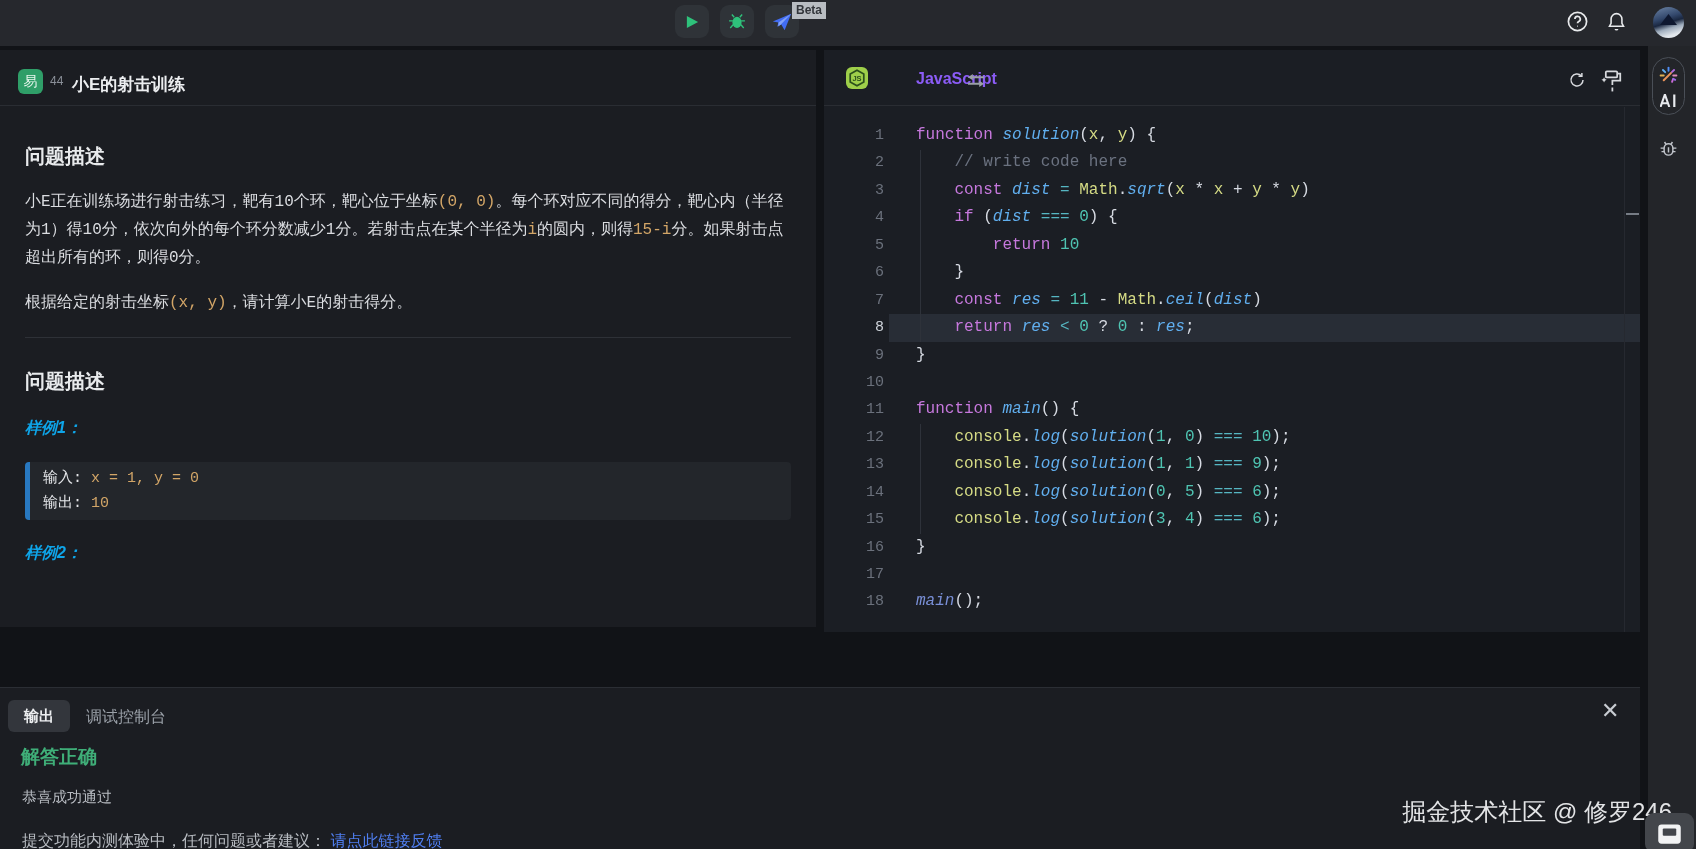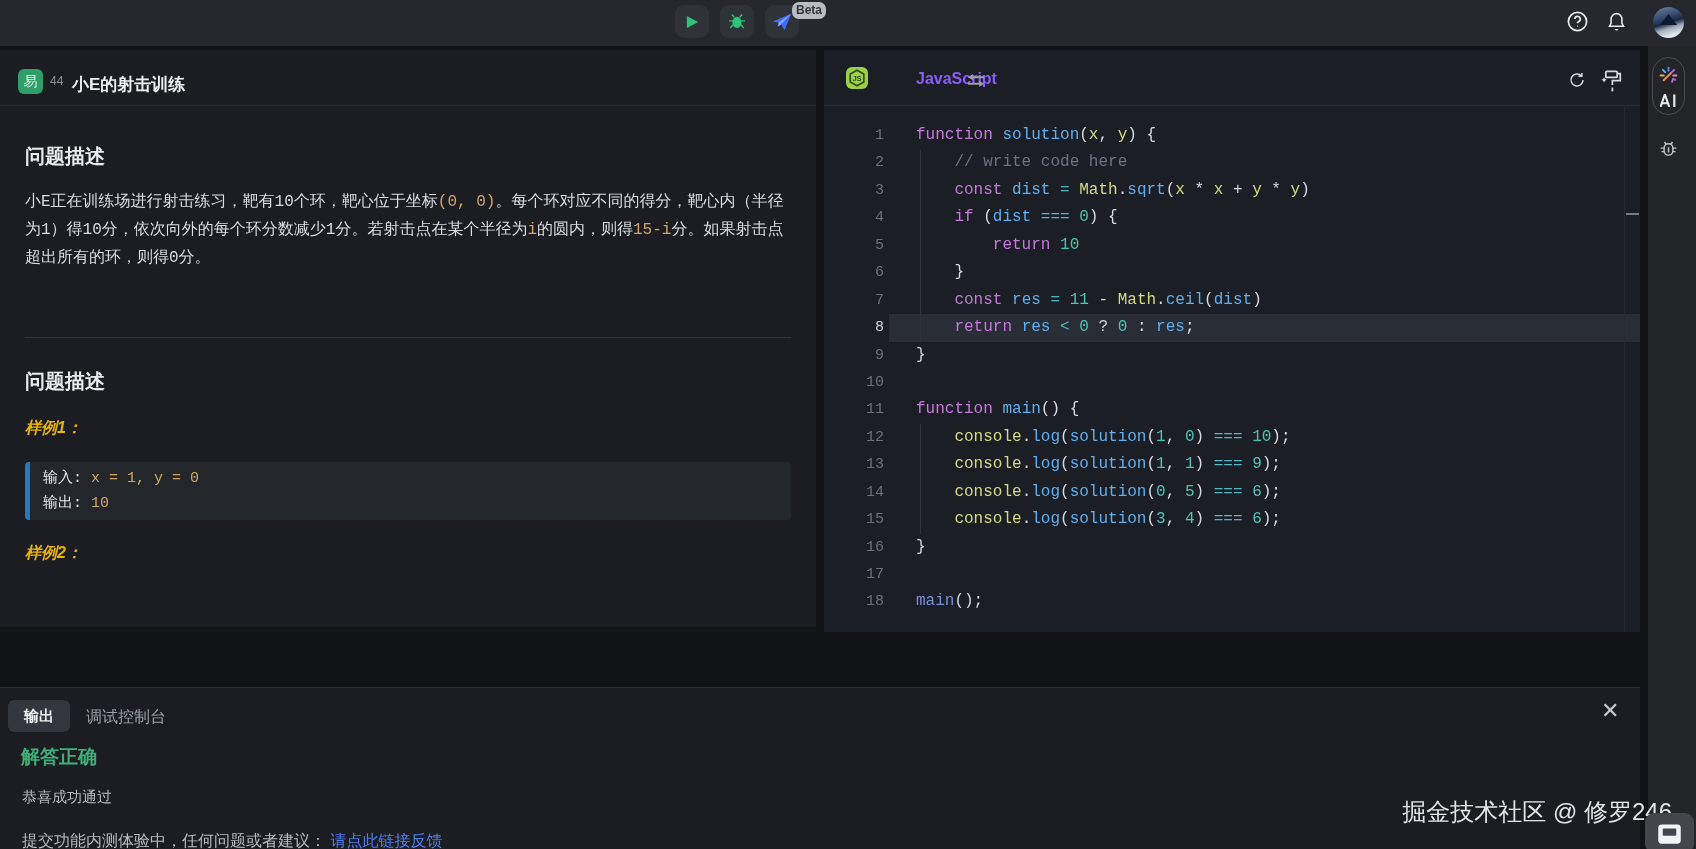--- a/index.html
+++ b/index.html
@@ -4,53 +4,53 @@
 <style>
   * { margin:0; padding:0; box-sizing:border-box; }
   html,body { width:1696px; height:849px; background:#111317; overflow:hidden;
     font-family:"Liberation Sans", sans-serif; }
   .abs { position:absolute; }
   
   #navbar { left:0; top:0; width:1696px; height:46px; background:#26282d; }
   .navbtn { position:absolute; top:5px; width:34px; height:33px; background:#2f3338; border-radius:9px; }
   .navbtn svg { position:absolute; left:50%; top:50%; transform:translate(-50%,-50%); }
   #beta { position:absolute; left:792px; top:2px; height:17px; padding:0 4px; background:#b9bdc2;
-    border-radius:7px; color:#33363b; font-size:12px; font-weight:bold; line-height:17px; }
+    border-radius:0; color:#33363b; font-size:12px; font-weight:bold; line-height:17px; }
   
   #leftpanel { left:0; top:50px; width:816px; height:577px; background:#1b1d22; overflow:hidden; }
   #rightpanel { left:824px; top:50px; width:816px; height:582px; background:#1b1e24; overflow:hidden; }
   #sidebar { left:1648px; top:46px; width:48px; height:803px; background:#232529; }
   #bottompanel { left:0; top:671px; width:1640px; height:216px; background:#1b1d22; border-top:1px solid #2b2e34;margin-top:16px; }
   
   .phead { height:56px; border-bottom:1px solid #2a2d33; position:relative; }
   #badge { position:absolute; left:18px; top:19px; width:25px; height:25px; background:#2f9e68;
     border-radius:6px; color:#eaf6ef; font-size:14px; text-align:center; line-height:25px; }
   #pnum { position:absolute; left:50px; top:24px; color:#8a8f98; font-size:12px; }
   #ptitle { position:absolute; left:72px; top:23px; color:#eceef0; font-size:17px; font-weight:bold; }
   .mono-mixed { font-family:"Liberation Mono","Liberation Sans",sans-serif; }
   .lp { position:absolute; left:25px; color:#dadce0; white-space:nowrap; }
   .h2 { color:#e8eaec; font-size:20px; line-height:23px; font-weight:bold; font-family:"Liberation Sans",sans-serif; }
   .para { font-size:16px; line-height:28px; }
   .code-amber { color:#d2a567; }
   .hr { border-top:1px solid #2e3137; width:766px; }
-  .sampleh { font-size:16px; line-height:20px; font-weight:bold; font-style:italic; color:#eab308; }
+  .sampleh { font-size:16px; line-height:20px; font-weight:bold; font-style:italic; color:#0ea5e9; }
   .sblock { background:#23262b; border-left:5px solid #2878c0; border-radius:4px; padding:4px 0 4px 13px; width:766px;
     font-size:15px; line-height:25px; color:#e4e6e9; }
   .sblock .c { font-family:"Liberation Mono",monospace; color:#d2a567; font-size:15px; }
   
   .ehead { height:56px; border-bottom:1px solid #2a2d33; position:relative; }
   #jsname { position:absolute; left:52px; top:19px; color:#8b5cf6; font-size:16px; line-height:19px; font-weight:bold;margin-left:40px; }
   #codearea { position:absolute; left:0; top:57px; width:816px; height:525px; }
   #linenums { position:absolute; left:0; top:15px; width:60px; text-align:right;
     font-family:"Liberation Mono",monospace; font-size:15px; line-height:27.44px; color:#6b717c; }
   #code { position:absolute; left:92px; top:15px; font-family:"Liberation Mono",monospace;
     font-size:16px; line-height:27.44px; color:#d6dae2; white-space:pre; }
   #activeline { position:absolute; left:65px; top:207.1px; width:751px; height:27.44px; background:#282d36; }
   .k { color:#c678dd; } 
-  .v { color:#61afef; } 
+  .v { color:#61afef;font-style:italic; } 
   .p { color:#d5db85; } 
   .n { color:#4fc4b2; } 
   .o { color:#56b6c2; } 
   .cm { color:#6b7280; } 
   .guide { position:absolute; width:1px; background:#2e323a; }
   
   #tab1 { position:absolute; left:8px; top:12px; height:32px; padding:0 16px; background:#33363c;
     border-radius:6px; color:#eceef0; font-size:15px; font-weight:bold; line-height:32px; }
   #tab2 { position:absolute; left:86px; top:19px; color:#9aa0a8; font-size:16px; }
   #closex { position:absolute; left:1601px; top:10px; color:#c8ccd2; font-size:22px; }
@@ -108,20 +108,21 @@
 </div>
 
 <div class="abs" id="leftpanel">
   <div class="phead">
     <div id="badge">易</div>
       <div id="pnum">44</div>
       <div id="ptitle">小E的射击训练</div>
   </div>
   <div class="lp h2" style="top:95px;">问题描述</div>
   <div class="lp para mono-mixed" style="top:138px;">小E正在训练场进行射击练习，靶有10个环，靶心位于坐标<span class="code-amber">(0, 0)</span>。每个环对应不同的得分，靶心内（半径<br>为1）得10分，依次向外的每个环分数减少1分。若射击点在某个半径为<span class="code-amber">i</span>的圆内，则得<span class="code-amber">15-i</span>分。如果射击点<br>超出所有的环，则得0分。</div>
+  <div class="lp para mono-mixed" style="top:239px;">根据给定的射击坐标<span class="code-amber">(x, y)</span>，请计算小E的射击得分。</div>
   <div class="lp hr" style="top:287px;"></div>
   <div class="lp h2" style="top:320px;">问题描述</div>
   <div class="lp sampleh" style="top:368px;">样例1：</div>
   <div class="lp sblock mono-mixed" style="top:412px;">输入:&nbsp;<span class="c">x = 1, y = 0</span><br>输出:&nbsp;<span class="c">10</span></div>
   <div class="lp sampleh" style="top:493px;">样例2：</div>
 </div>
 
 <div class="abs" id="rightpanel">
   <div class="ehead">
     <svg class="abs" style="left:22px; top:17px" width="22" height="22" viewBox="0 0 22 22">

